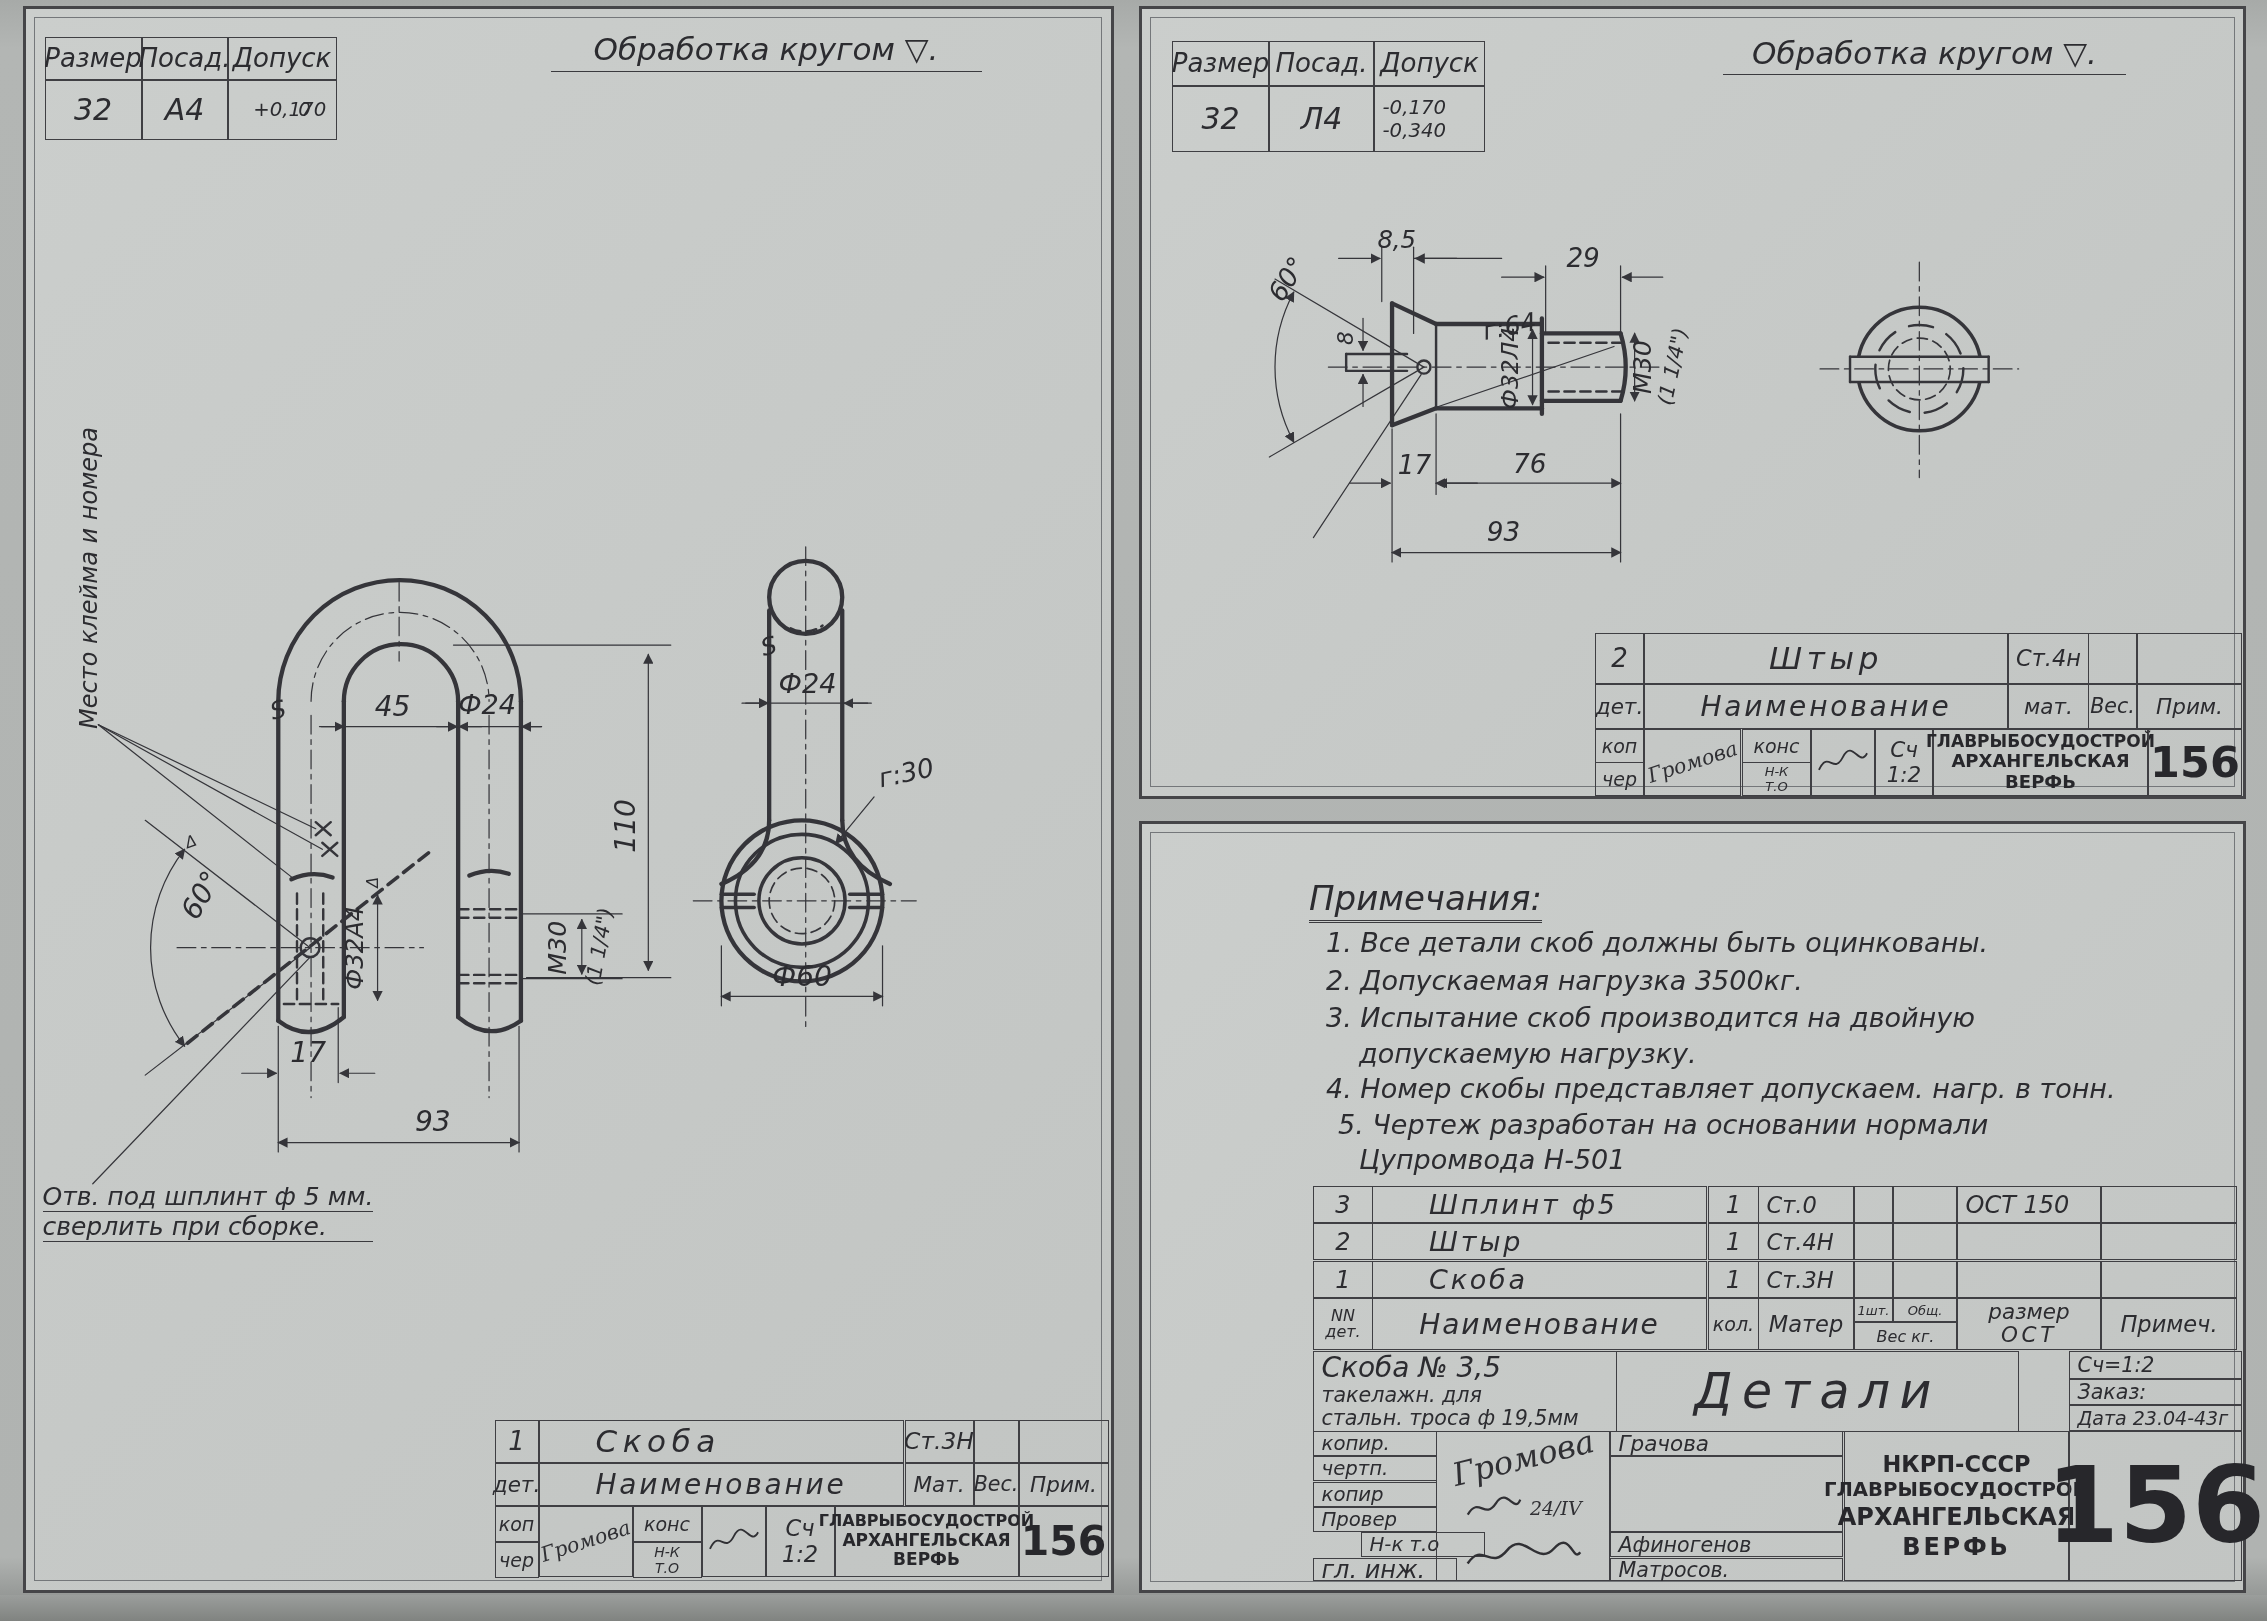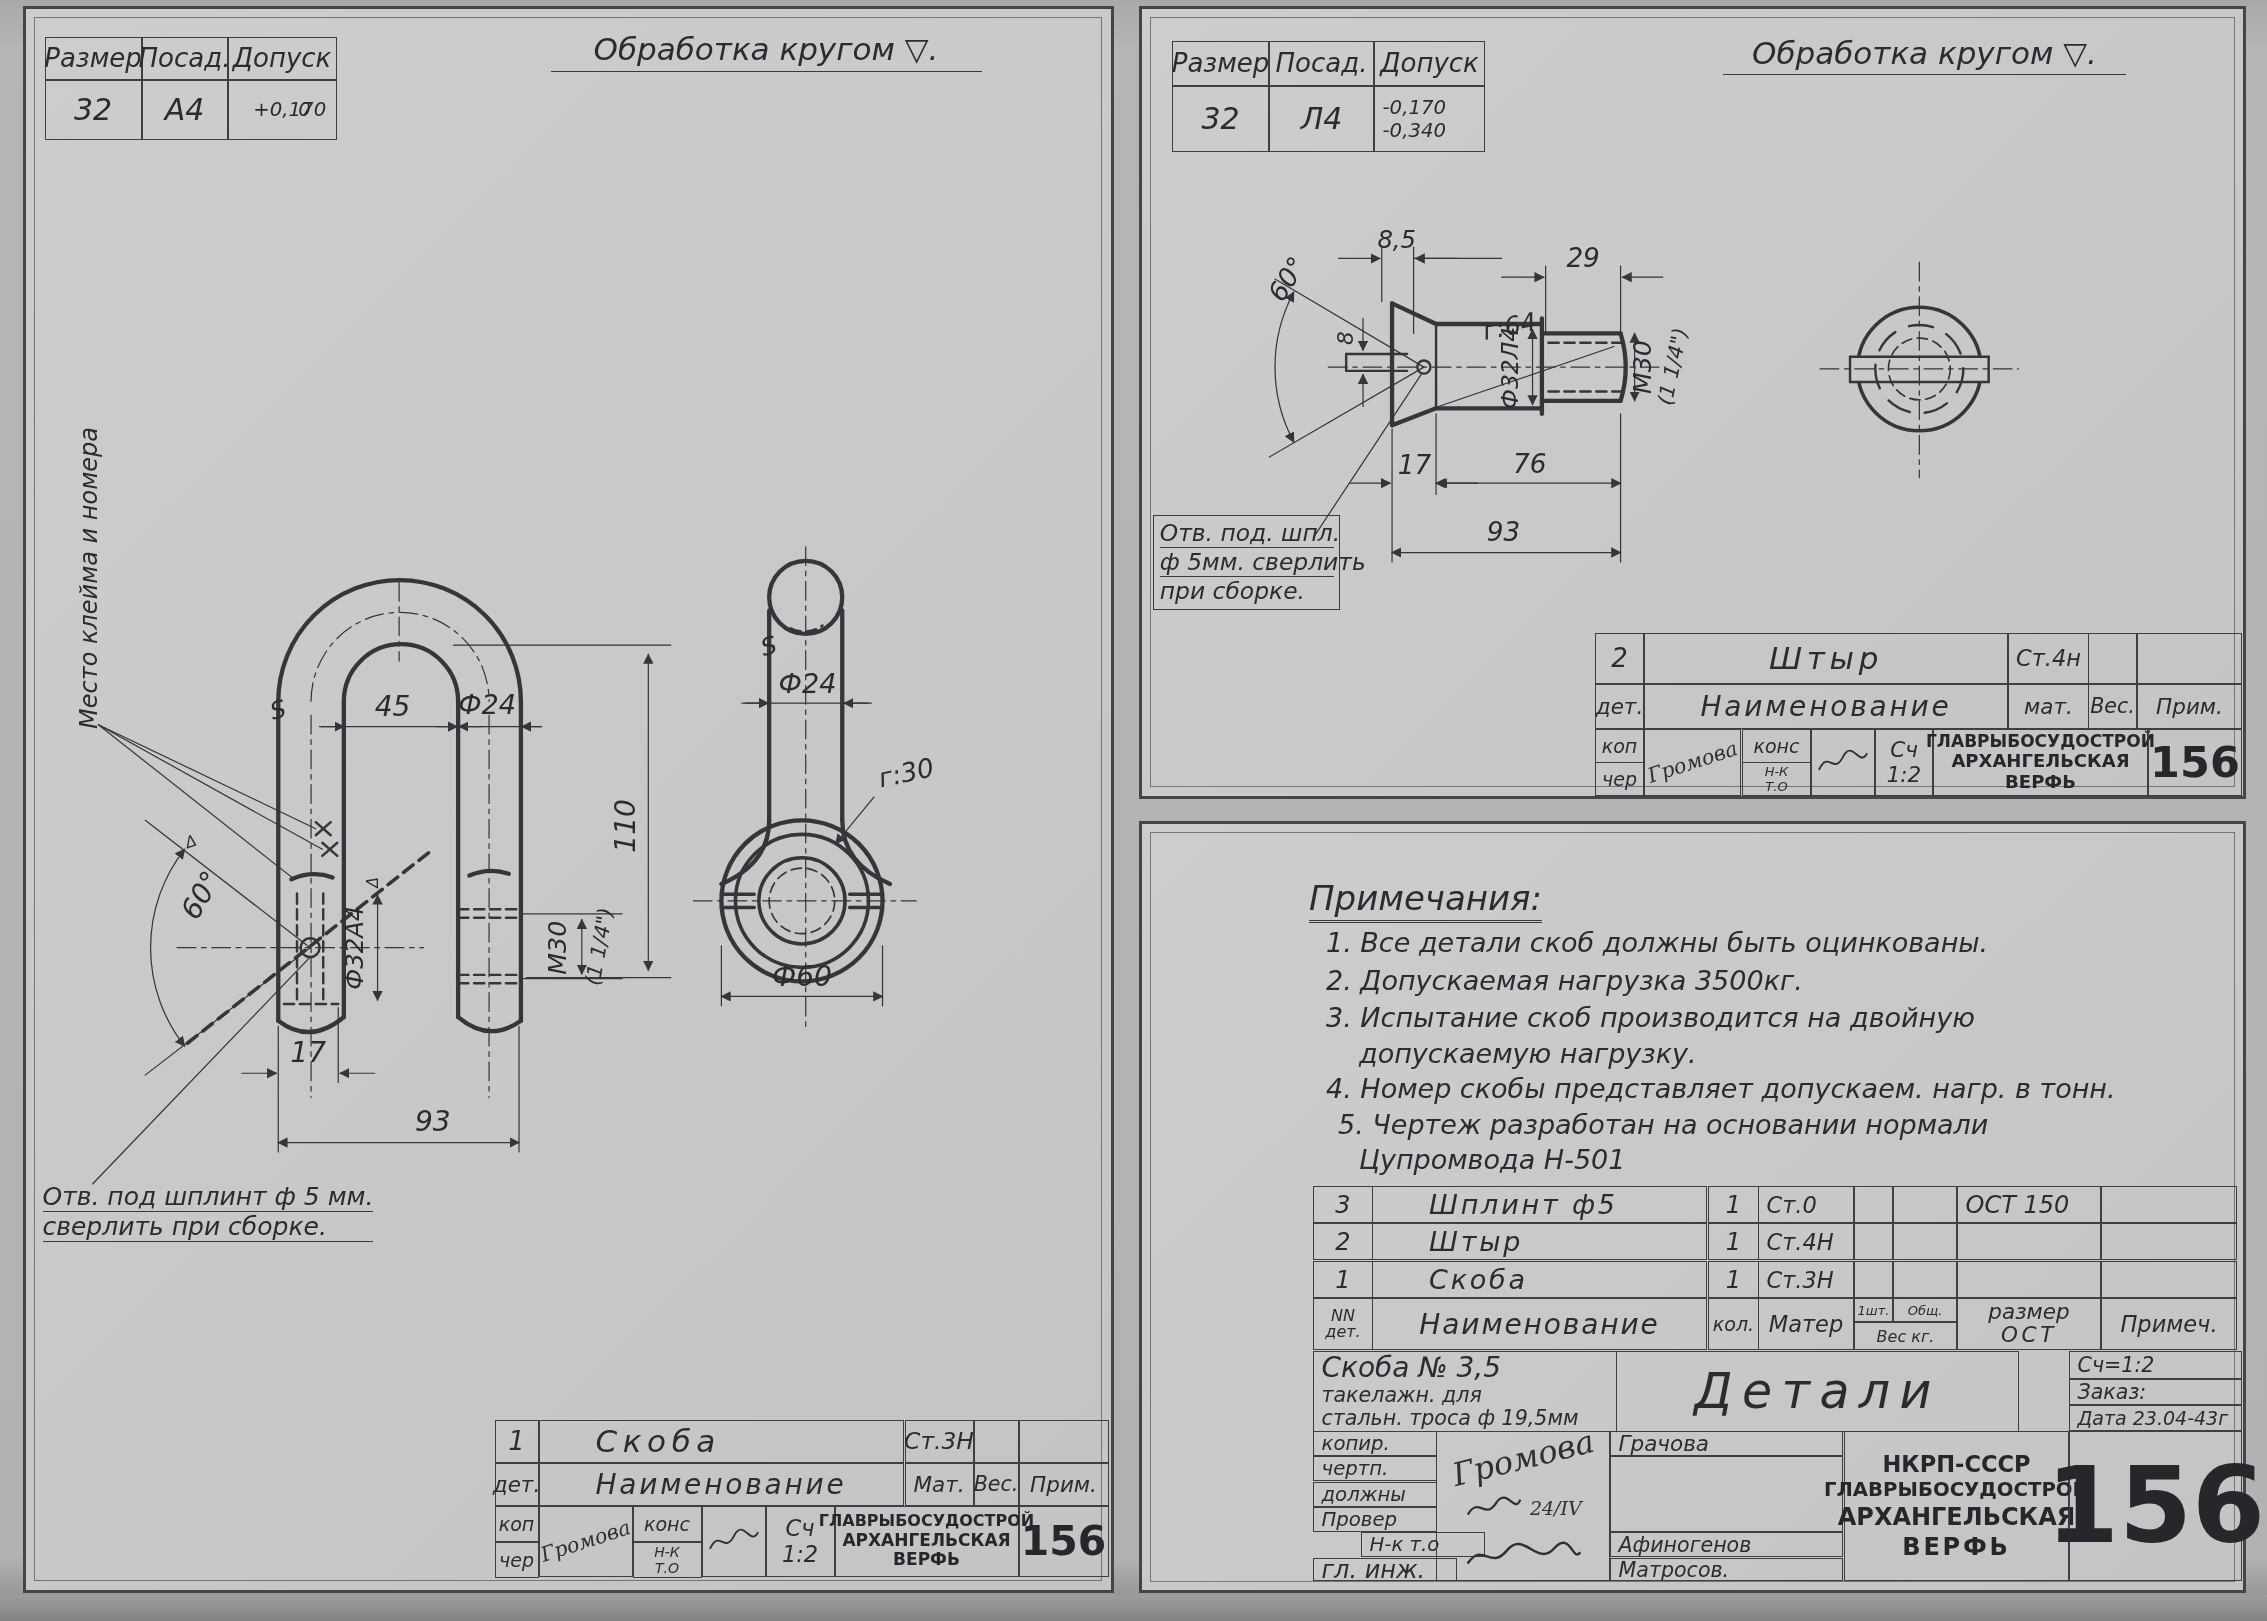--- a/index.html
+++ b/index.html
@@ -278,25 +278,20 @@
     <div class="c h" style="left:30px;top:77px;width:97px;height:66px;font-size:30px;">32</div>
     <div class="c h" style="left:127px;top:77px;width:105px;height:66px;font-size:30px;">Л4</div>
     <div class="c" style="left:232px;top:77px;width:111px;height:66px;flex-direction:column;align-items:flex-start;padding-left:7.5px;">
       <div class="h" style="font-size:19.7px;">-0,170</div>
       <div class="h" style="font-size:19.7px;">-0,340</div>
     </div>
   </div>
 
   <div class="h ul" style="position:absolute;left:581px;top:26px;width:403px;font-size:31px;text-align:center;padding-bottom:3.7px;">Обработка кругом ▽.</div>
 
-  <div style="position:absolute;left:11.2px;top:506px;width:174px;border:1.4px solid #3a3a3e;padding:3.7px 5.6px;">
-    <div class="h note-line" style="font-size:23.4px;">Отв. под. шпл.</div>
-    <div class="h note-line" style="font-size:23.4px;">ф 5мм. сверлить</div>
-    <div class="h" style="font-size:23.4px;">при сборке.</div>
-  </div>
 
   <div>
     <div class="c h" style="left:453px;top:624px;width:49px;height:51px;font-size:26px;">2</div>
     <div class="c h" style="left:502px;top:624px;width:364px;height:51px;font-size:31px;letter-spacing:4.7px;">Штыр</div>
     <div class="c h" style="left:866px;top:624px;width:81px;height:51px;font-size:22.5px;">Ст.4н</div>
     <div class="c" style="left:946px;top:624px;width:49px;height:51px;"></div>
     <div class="c" style="left:995px;top:624px;width:105px;height:51px;"></div>
     <div class="c h" style="left:453px;top:675px;width:49px;height:45px;font-size:21.5px;">дет.</div>
     <div class="c h" style="left:502px;top:675px;width:364px;height:45px;font-size:28px;letter-spacing:2.8px;">Наименование</div>
     <div class="c h" style="left:866px;top:675px;width:81px;height:45px;font-size:21.5px;">мат.</div>
@@ -396,21 +391,21 @@
       <span class="h" style="font-size:20.6px;">такелажн. для</span>
       <span class="h" style="font-size:20.6px;">стальн. троса ф 19,5мм</span>
     </div>
     <div class="c h" style="left:474px;top:527px;width:403px;height:81px;font-size:49px;letter-spacing:9.4px;">Детали</div>
     <div class="c h al" style="left:927px;top:527px;width:173px;height:28px;font-size:20.6px;">Сч=1:2</div>
     <div class="c h al" style="left:927px;top:555px;width:173px;height:26px;font-size:20.6px;">Заказ:</div>
     <div class="c h al" style="left:927px;top:581px;width:173px;height:26px;font-size:19px;">Дата 23.04-43г</div>
 
     <div class="c h al" style="left:171px;top:607px;width:124px;height:25px;font-size:19.7px;">копир.</div>
     <div class="c h al" style="left:171px;top:632px;width:124px;height:25px;font-size:19.7px;">чертп.</div>
-    <div class="c h al" style="left:171px;top:658px;width:124px;height:25px;font-size:19.7px;">должны</div>
+    <div class="c h al" style="left:171px;top:658px;width:124px;height:25px;font-size:19.7px;">копир</div>
     <div class="c h al" style="left:171px;top:683px;width:124px;height:25px;font-size:19.7px;">Провер</div>
     <div class="c h al" style="left:171px;top:708px;width:124px;height:25px;font-size:19.7px;margin-left:48px;">Н-к т.о</div>
     <div class="c h al" style="left:171px;top:734px;width:144px;height:23.4px;font-size:24px;">гл. инж.</div>
 
     <div class="c" style="left:294px;top:607px;width:174px;height:150px;flex-direction:column;justify-content:space-around;">
       <span class="sig" style="font-size:32px;transform:rotate(-14deg);">Громова</span>
       <span style="display:flex;align-items:center;gap:5.6px;">
         <svg width="60" height="32" style="position:static;" viewBox="0 0 64 34">
             <path d="M4,24 C16,4 22,30 34,12 S54,24 60,8" stroke="#303034" stroke-width="2.4" fill="none"></path>
           </svg>

